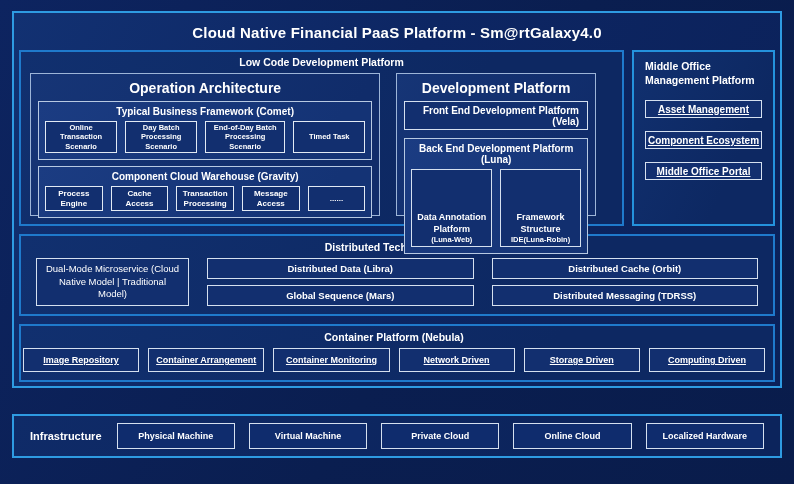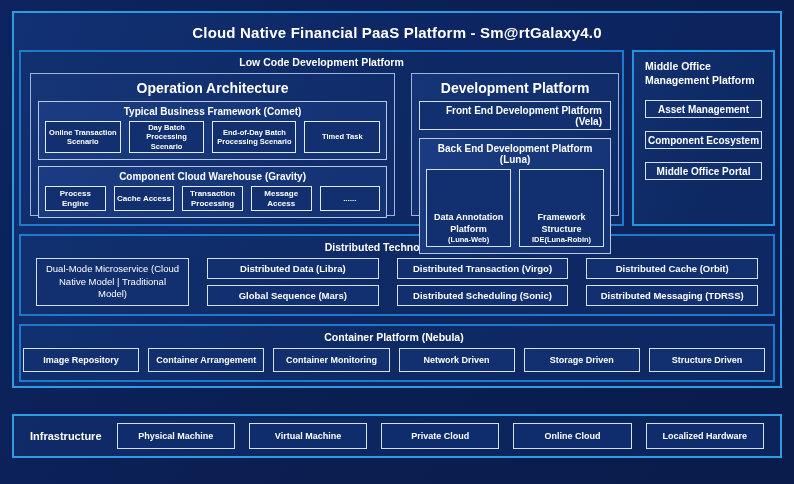--- a/index.html
+++ b/index.html
@@ -26,21 +26,21 @@
   .page-title {
     text-align: center; font-size: 15px; font-weight: bold;
     padding: 11px 0 9px 0; letter-spacing: 0.2px;
   }
 
   .row1 { display: flex; gap: 8px; height: 176px; }
 
   .low-code {
     flex: 1; border: 2px solid #1f7acc; position: relative;
     background: linear-gradient(115deg, #11306f 0%, #0d2862 70%);
-    padding: 21px 3px 8px 9px; display: flex; gap: 16px;
+    padding: 21px 26px 8px 9px; display: flex; gap: 16px;
   }
   .box-top-label {
     position: absolute; top: 4px; left: 0; right: 0;
     text-align: center; font-size: 10.5px; font-weight: bold;
   }
 
   .op-arch, .dev-plat {
     border: 1px solid #9db5d8;
     background: linear-gradient(120deg, #163576 0%, #102c6a 80%);
     display: flex; flex-direction: column; padding: 3px 7px 7px 7px;
@@ -82,21 +82,21 @@
 
   .mid-office {
     width: 143px; border: 2px solid #2492dc;
     background: linear-gradient(115deg, #11306f 0%, #0d2862 70%);
     padding: 8px 11px 10px 11px; display: flex; flex-direction: column;
   }
   .mid-label { font-size: 10.5px; font-weight: bold; line-height: 1.3; }
   .mid-item {
     border: 1px solid #d5e0ef; background: #122f6f;
     height: 18px; display: flex; align-items: center; justify-content: center;
-    font-size: 10px; font-weight: bold; margin-top: 13px;
+    font-size: 10px; font-weight: bold; margin-top: 13px; text-decoration: underline;
   }
 
   .section {
     border: 2px solid #1f7acc; margin-top: 8px;
     background: linear-gradient(115deg, #11306f 0%, #0d2862 70%);
     padding: 3px 15px 8px 15px;
   }
   .section-label { text-align: center; font-size: 10.5px; font-weight: bold; padding: 2px 0 5px 0; }
 
   .dist-content { display: flex; gap: 18px; }
@@ -109,21 +109,21 @@
   .dist-cell {
     border: 1px solid #d5e0ef; background: #122f6f; height: 21px;
     display: flex; align-items: center; justify-content: center;
     font-size: 9.5px; font-weight: bold;
   }
 
   .cont-row { display: flex; gap: 9px; }
   .cont-cell {
     flex: 1; border: 1px solid #d5e0ef; background: #122f6f; height: 24px;
     display: flex; align-items: center; justify-content: center;
-    font-size: 9px; font-weight: bold;
+    font-size: 9px; font-weight: bold; text-decoration: underline;
   }
 
   .infra-box {
     position: absolute; left: 12px; top: 414px; width: 770px; height: 44px;
     border: 2px solid #2e9be2;
     background: linear-gradient(115deg, #0f2b68 0%, #0c245c 70%);
     display: flex; align-items: center; padding: 0 16px;
   }
   .infra-label { font-size: 11px; font-weight: bold; white-space: nowrap; }
   .infra-items { flex: 1; display: flex; gap: 14px; margin-left: 15px; }
@@ -202,39 +202,35 @@
 
   <div class="section">
     <div class="section-label">Distributed Technology Base</div>
     <div class="dist-content">
       <div class="dual-mode">Dual-Mode Microservice (Cloud Native Model | Traditional Model)</div>
       <div class="dist-col">
         <div class="dist-cell">Distributed Data (Libra)</div>
         <div class="dist-cell">Global Sequence (Mars)</div>
       </div>
       <div class="dist-col">
-        <div class="dist-cell">Distributed Transaction (Virgo)</div>
-        <div class="dist-cell">Distributed Scheduling (Sonic)</div>
-      </div>
-      <div class="dist-col">
         <div class="dist-cell">Distributed Cache (Orbit)</div>
         <div class="dist-cell">Distributed Messaging (TDRSS)</div>
       </div>
     </div>
   </div>
 
   <div class="section" style="padding-left:2px;padding-right:8px;">
     <div class="section-label">Container Platform (Nebula)</div>
     <div class="cont-row">
       <div class="cont-cell">Image Repository</div>
       <div class="cont-cell">Container Arrangement</div>
       <div class="cont-cell">Container Monitoring</div>
       <div class="cont-cell">Network Driven</div>
       <div class="cont-cell">Storage Driven</div>
-      <div class="cont-cell">Structure Driven</div>
+      <div class="cont-cell">Computing Driven</div>
     </div>
   </div>
 </div>
 
 <div class="infra-box">
   <div class="infra-label">Infrastructure</div>
   <div class="infra-items">
     <div class="infra-cell">Physical Machine</div>
     <div class="infra-cell">Virtual Machine</div>
     <div class="infra-cell">Private Cloud</div>

